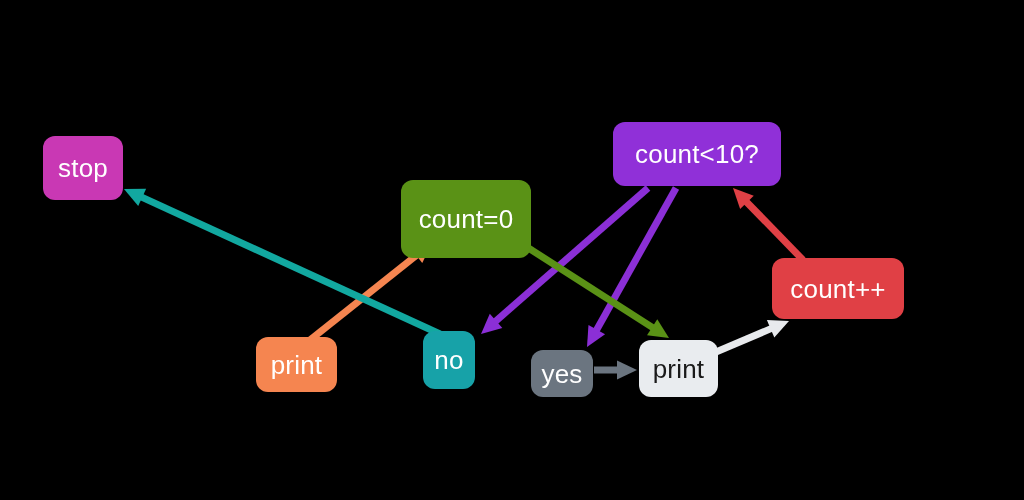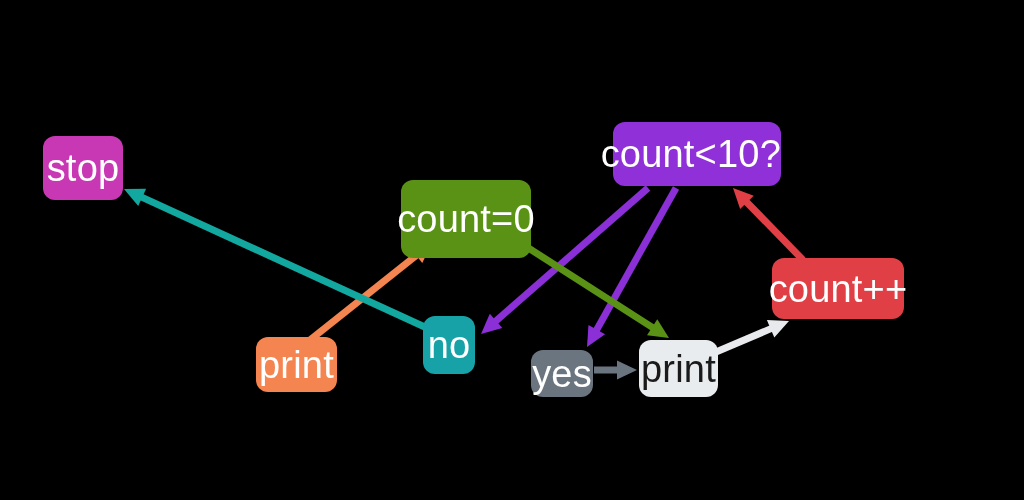--- a/index.html
+++ b/index.html
@@ -23,21 +23,21 @@
     height: 500px;
   }
   .node {
     position: absolute;
     display: flex;
     align-items: center;
     justify-content: center;
     border-radius: 12px;
     box-sizing: border-box;
     color: #ffffff;
-    font-size: 38px;
+    font-size: 26px;
     line-height: 1;
     letter-spacing: 0.2px;
     white-space: nowrap;
     user-select: none;
   }
   .node.dark-text {
     color: #1a1a1a;
     text-align: right;
   }
   .node-label {
@@ -82,30 +82,30 @@
         <polygon points="733,188 753.7530195945733,195.71765364001644 740.1301161370991,208.96214311256077" fill="#e04045"></polygon>
       </g>
     </svg>
   <div id="node-layer">
       <div class="node" style="left: 43px; top: 136px; width: 80px; height: 64px; background: rgb(201, 56, 180); color: rgb(255, 255, 255);">
         <span class="node-label">stop</span>
       </div>
       <div class="node" style="left: 401px; top: 180px; width: 130px; height: 78px; background: rgb(90, 146, 22); color: rgb(255, 255, 255);">
         <span class="node-label">count=0</span>
       </div>
-      <div class="node" style="left: 613px; top: 122px; width: 168px; height: 64px; background: rgb(144, 48, 216); color: rgb(255, 255, 255); justify-content: flex-end;">
+      <div class="node" style="left: 613px; top: 122px; width: 168px; height: 64px; background: rgb(144, 48, 216); color: rgb(255, 255, 255);">
         <span class="node-label">count&lt;10?</span>
       </div>
       <div class="node" style="left: 772px; top: 258px; width: 132px; height: 61px; background: rgb(224, 64, 69); color: rgb(255, 255, 255);">
         <span class="node-label">count++</span>
       </div>
       <div class="node" style="left: 256px; top: 337px; width: 81px; height: 55px; background: rgb(245, 133, 80); color: rgb(255, 255, 255);">
         <span class="node-label">print</span>
       </div>
-      <div class="node" style="left: 423px; top: 316px; width: 52px; height: 58px; background: rgb(23, 162, 168); color: rgb(255, 255, 255);">
+      <div class="node" style="left: 423px; top: 331px; width: 52px; height: 58px; background: rgb(23, 162, 168); color: rgb(255, 255, 255);">
         <span class="node-label">no</span>
       </div>
       <div class="node" style="left: 531px; top: 350px; width: 62px; height: 47px; background: rgb(107, 117, 128); color: rgb(255, 255, 255);">
         <span class="node-label">yes</span>
       </div>
       <div class="node dark-text" style="left: 639px; top: 340px; width: 79px; height: 57px; background: rgb(233, 236, 239); color: rgb(26, 26, 26);">
         <span class="node-label">print</span>
       </div>
     </div>
 </div>

